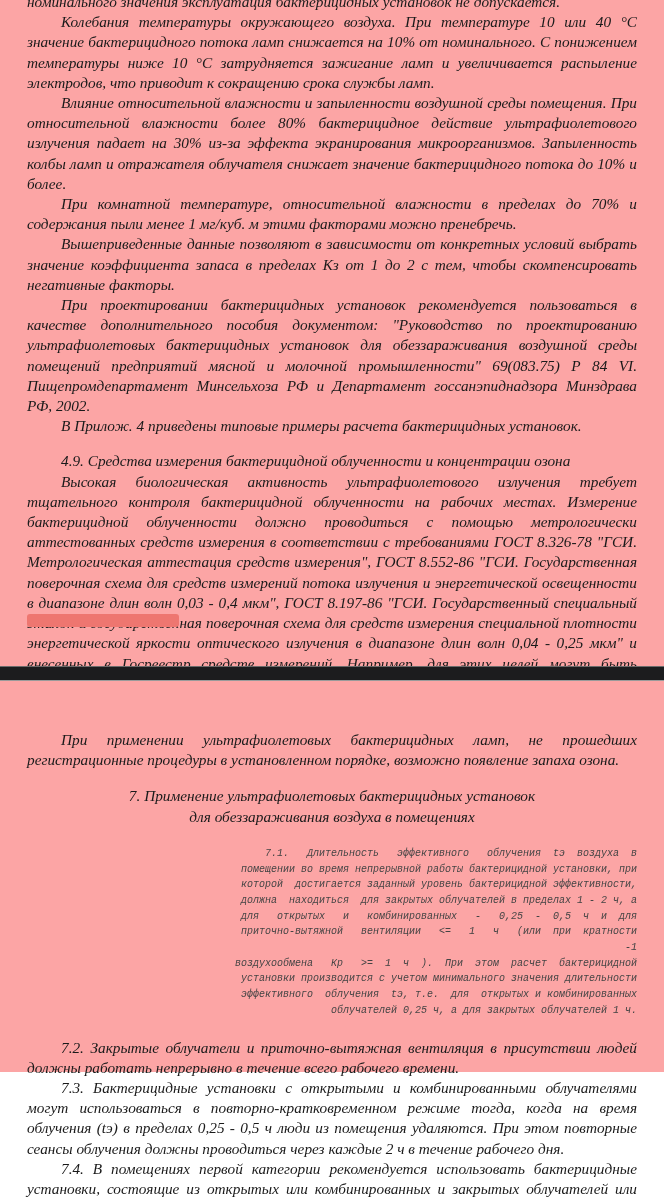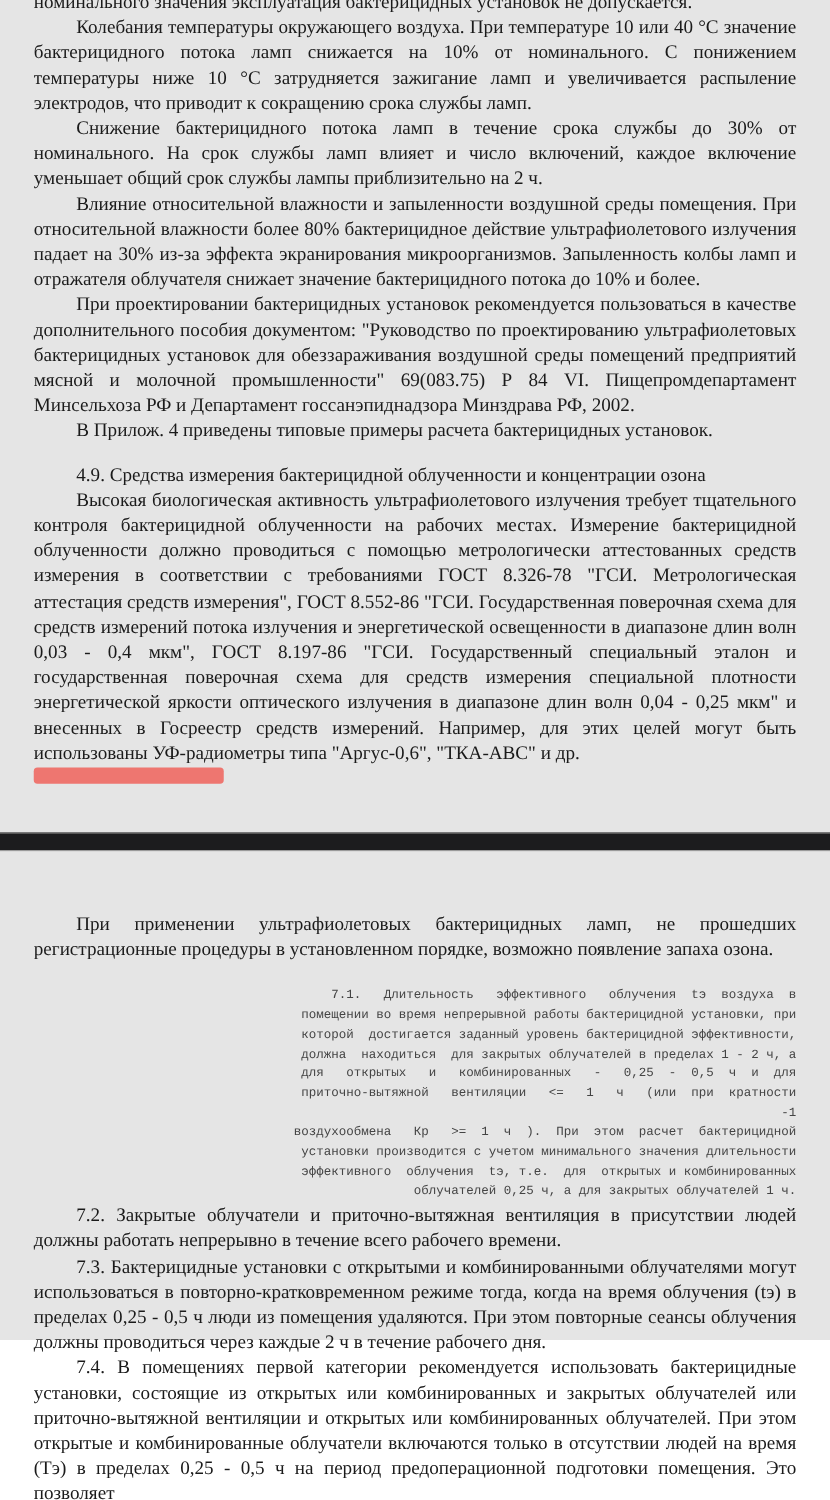--- a/index.html
+++ b/index.html
@@ -1,61 +1,64 @@
 <!DOCTYPE html>
 <html><head>
 <meta charset="utf-8">
 <style>
   html, body { margin:0; padding:0; background:#ffffff; }
   body { width:664px; height:1200px; overflow:hidden; position:relative;
          font-family:"Liberation Serif", serif; color:#1a1a1a; }
-  .page { position:absolute; left:0; right:0; background:#e5e5e5; }
+  .page { position:absolute; left:0; right:0; background:#fca5a5;font-style:italic; }
   .page1 { top:0; height:666px; }
   .page2 { top:681px; height:391px; }
   .txt { position:absolute; left:27px; width:610px; font-size:15.3px; line-height:20.2px; text-align:justify; }
   .p { margin:0; text-indent:34px; }
   .p.noind { text-indent:0; }
   .heading { margin:0; text-indent:34px; }
   .center { text-align:center; text-indent:0; }
   .mono { font-family:"Liberation Mono", monospace; font-size:10px; line-height:15.7px; color:#444; white-space:pre; text-align:right; }
   .divider { position:absolute; left:0; right:0; top:666px; height:15px; background:#1c1c1e;
              border-top:1px solid #6b6b6b; border-bottom:1px solid #9a9a9a; box-sizing:border-box; }
   .redmark { position:absolute; left:27px; top:614px; width:152px; height:13px; background:#ee7670;
              border-radius:3px; filter:blur(0.6px); }
 </style>
 </head>
 <body>
 
 <div class="page page1">
   <div class="txt" style="top:-8px;">
     <p class="p noind">номинального значения эксплуатация бактерицидных установок не допускается.</p>
     <p class="p">Колебания температуры окружающего воздуха. При температуре 10 или 40 °С значение бактерицидного потока ламп снижается на 10% от номинального. С понижением температуры ниже 10 °С затрудняется зажигание ламп и увеличивается распыление электродов, что приводит к сокращению срока службы ламп.</p>
-    <p class="p">Снижение бактерицидного потока ламп в течение срока службы до 30% от номинального. На срок службы ламп влияет и число включений, каждое включение уменьшает общий срок службы лампы приблизительно на 2 ч.</p>
     <p class="p">Влияние относительной влажности и запыленности воздушной среды помещения. При относительной влажности более 80% бактерицидное действие ультрафиолетового излучения падает на 30% из-за эффекта экранирования микроорганизмов. Запыленность колбы ламп и отражателя облучателя снижает значение бактерицидного потока до 10% и более.</p>
+    <p class="p">При комнатной температуре, относительной влажности в пределах до 70% и содержания пыли менее 1 мг/куб. м этими факторами можно пренебречь.</p>
+    <p class="p">Вышеприведенные данные позволяют в зависимости от конкретных условий выбрать значение коэффициента запаса в пределах Кз от 1 до 2 с тем, чтобы скомпенсировать негативные факторы.</p>
     <p class="p">При проектировании бактерицидных установок рекомендуется пользоваться в качестве дополнительного пособия документом: "Руководство по проектированию ультрафиолетовых бактерицидных установок для обеззараживания воздушной среды помещений предприятий мясной и молочной промышленности" 69(083.75) Р 84 VI. Пищепромдепартамент Минсельхоза РФ и Департамент госсанэпиднадзора Минздрава РФ, 2002.</p>
     <p class="p">В Прилож. 4 приведены типовые примеры расчета бактерицидных установок.</p>
     <p class="heading" style="margin-top:15px;">4.9. Средства измерения бактерицидной облученности и концентрации озона</p>
     <p class="p">Высокая биологическая активность ультрафиолетового излучения требует тщательного контроля бактерицидной облученности на рабочих местах. Измерение бактерицидной облученности должно проводиться с помощью метрологически аттестованных средств измерения в соответствии с требованиями ГОСТ 8.326-78 "ГСИ. Метрологическая аттестация средств измерения", ГОСТ 8.552-86 "ГСИ. Государственная поверочная схема для средств измерений потока излучения и энергетической освещенности в диапазоне длин волн 0,03 - 0,4 мкм", ГОСТ 8.197-86 "ГСИ. Государственный специальный эталон и государственная поверочная схема для средств измерения специальной плотности энергетической яркости оптического излучения в диапазоне длин волн 0,04 - 0,25 мкм" и внесенных в Госреестр средств измерений. Например, для этих целей могут быть использованы УФ-радиометры типа "Аргус-0,6", "ТКА-АВС" и др.</p>
   </div>
   <div class="redmark"></div>
 </div>
 
 <div class="divider"></div>
 
 <div class="page page2">
   <div class="txt" style="top:49px;">
     <p class="p">При применении ультрафиолетовых бактерицидных ламп, не прошедших регистрационные процедуры в установленном порядке, возможно появление запаха озона.</p>
+    <p class="p center" style="margin-top:16px;">7. Применение ультрафиолетовых бактерицидных установок</p>
+    <p class="p center">для обеззараживания воздуха в помещениях</p>
     <div class="mono" style="margin-top:19px; margin-left:6px;">    7.1.   Длительность   эффективного   облучения  tэ  воздуха  в
 помещении во время непрерывной работы бактерицидной установки, при
 которой  достигается заданный уровень бактерицидной эффективности,
 должна  находиться  для закрытых облучателей в пределах 1 - 2 ч, а
 для   открытых   и   комбинированных   -   0,25  -  0,5  ч  и  для
 приточно-вытяжной   вентиляции   &lt;=   1   ч   (или  при  кратности
                               -1
 воздухообмена   Кр   &gt;=  1  ч  ).  При  этом  расчет  бактерицидной
 установки производится с учетом минимального значения длительности
 эффективного  облучения  tэ, т.е.  для  открытых и комбинированных
 облучателей 0,25 ч, а для закрытых облучателей 1 ч.</div>
-    <p class="p" style="margin-top:1px;">7.2. Закрытые облучатели и приточно-вытяжная вентиляция в присутствии людей должны работать непрерывно в течение всего рабочего времени.</p>
+    <p class="p" style="margin-top:19px;">7.2. Закрытые облучатели и приточно-вытяжная вентиляция в присутствии людей должны работать непрерывно в течение всего рабочего времени.</p>
     <p class="p">7.3. Бактерицидные установки с открытыми и комбинированными облучателями могут использоваться в повторно-кратковременном режиме тогда, когда на время облучения (tэ) в пределах 0,25 - 0,5 ч люди из помещения удаляются. При этом повторные сеансы облучения должны проводиться через каждые 2 ч в течение рабочего дня.</p>
     <p class="p">7.4. В помещениях первой категории рекомендуется использовать бактерицидные установки, состоящие из открытых или комбинированных и закрытых облучателей или приточно-вытяжной вентиляции и открытых или комбинированных облучателей. При этом открытые и комбинированные облучатели включаются только в отсутствии людей на время (Тэ) в пределах 0,25 - 0,5 ч на период предоперационной подготовки помещения. Это позволяет</p>
   </div>
 </div>
 
 </body></html>

